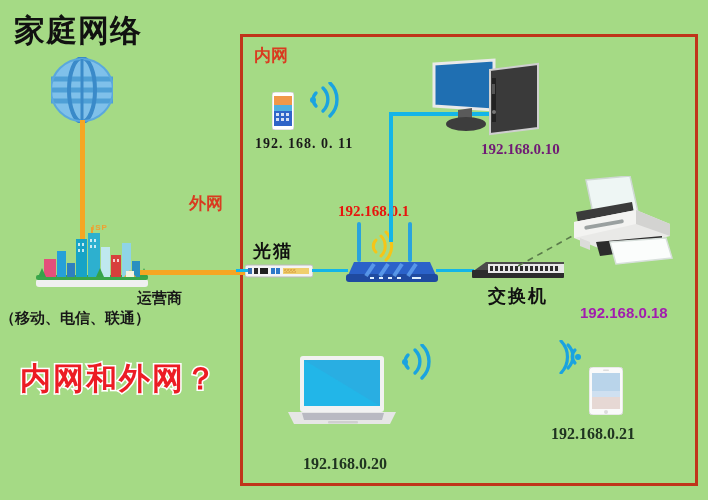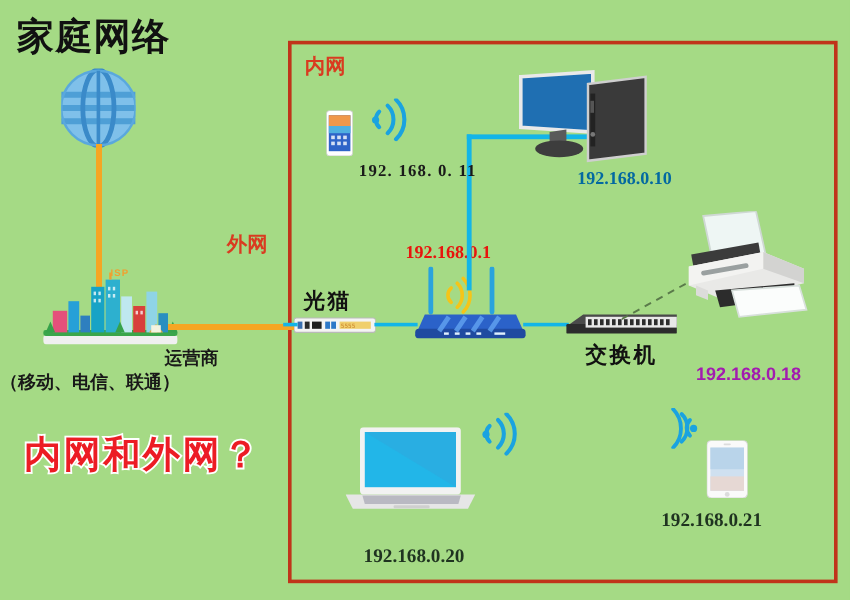--- a/index.html
+++ b/index.html
@@ -180,30 +180,29 @@
   #phone-wrap { left: 272px; top: 92px; width: 22px; height: 38px; }
   #phone-wifi { left: 306px; top: 82px; width: 36px; height: 36px; }
   #phone-ip {
     left: 255px; top: 136px;
     font-size: 14px;
     font-weight: bold;
     color: #1a1a1a;
     font-family: "Liberation Serif", serif;
     letter-spacing: 1px;
     white-space: nowrap;
-    margin-left: 44px;
   }
 
   
   #pc-wrap { left: 428px; top: 58px; width: 122px; height: 80px; }
   #pc-ip {
     left: 481px; top: 141px;
     font-size: 15px;
     font-weight: bold;
-    color: #0369a1;
+    color: #701a75;
     font-family: "Liberation Serif", serif;
     white-space: nowrap;
   }
 
   
   #switch-wrap { left: 470px; top: 258px; width: 96px; height: 22px; }
   #switch-label {
     left: 466px; top: 284px;
     width: 104px;
     text-align: center;

